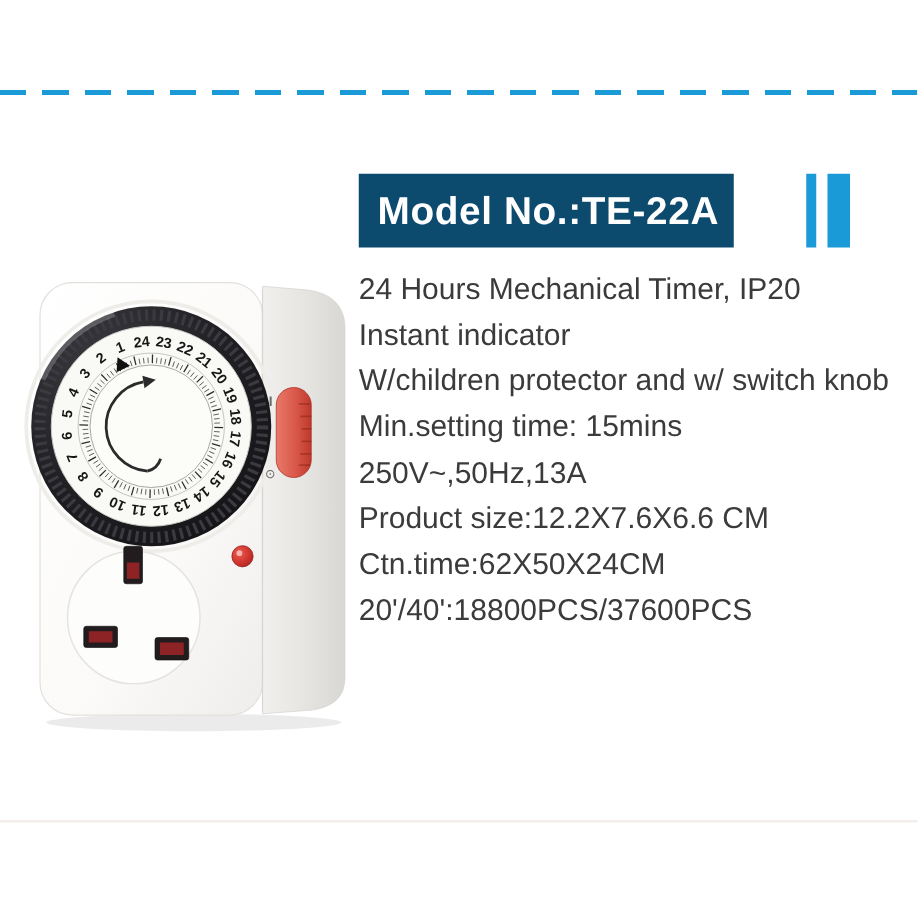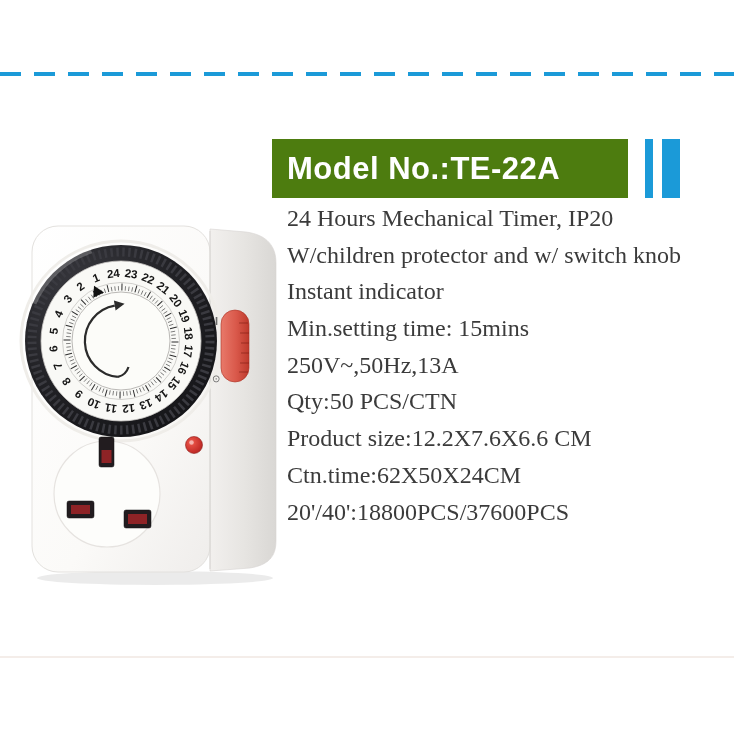--- a/index.html
+++ b/index.html
@@ -4,29 +4,29 @@
 <style>
   html,body{margin:0;padding:0;background:#fff;}
   #canvas{position:relative;width:734px;height:734px;background:#ffffff;overflow:hidden;
           font-family:"Liberation Sans",sans-serif;}
 
   
   .dash-line{position:absolute;left:0;top:72px;width:734px;height:4px;
     background:repeating-linear-gradient(90deg,#1B9AD8 0 21px,transparent 21px 34px);}
 
   
-  .banner{position:absolute;left:272px;top:139px;width:356px;height:59px;background:#4d7c0f;}
+  .banner{position:absolute;left:287px;top:139px;width:300px;height:59px;background:#0c4a6e;}
   .banner-text{display:block;padding-left:15px;line-height:59px;font-size:31px;font-weight:bold;
     color:#ffffff;letter-spacing:.5px;white-space:nowrap;}
   .accent-bar{position:absolute;top:139px;height:59px;background:#1B9AD8;}
   .accent-bar.thin{left:645px;width:8px;}
   .accent-bar.thick{left:662px;width:18px;}
 
   
-  .specs{position:absolute;left:287px;top:200px;width:447px;font-family:Liberation Serif, serif;}
+  .specs{position:absolute;left:287px;top:214px;width:447px;}
   .spec-line{height:36.7px;line-height:36.7px;font-size:24px;color:#3B3B3B;white-space:nowrap;}
 
   
   .photo{position:absolute;left:10px;top:215px;width:280px;height:380px;}
 
   
   .ground-line{position:absolute;left:0;top:656px;width:734px;height:2px;
     background:rgba(205,175,155,0.22);}
 
   .dial-num{font-family:"Liberation Sans",sans-serif;font-size:11.5px;font-weight:bold;fill:#161616;}
@@ -42,25 +42,24 @@
   <div class="dash-line"></div>
 
   <div class="banner">
     <span class="banner-text">Model No.:TE-22A</span>
   </div>
   <div class="accent-bar thin"></div>
   <div class="accent-bar thick"></div>
 
   <div class="specs">
     <div class="spec-line">24 Hours Mechanical Timer, IP20</div>
+    <div class="spec-line">Instant indicator</div>
     <div class="spec-line">W/children protector and w/ switch knob</div>
-    <div class="spec-line">Instant indicator</div>
     <div class="spec-line">Min.setting time: 15mins</div>
     <div class="spec-line">250V~,50Hz,13A</div>
-    <div class="spec-line">Qty:50 PCS/CTN</div>
     <div class="spec-line">Product size:12.2X7.6X6.6 CM</div>
     <div class="spec-line">Ctn.time:62X50X24CM</div>
     <div class="spec-line">20'/40':18800PCS/37600PCS</div>
   </div>
 
   <svg class="photo" viewBox="0 0 280 380">
     <defs>
       <linearGradient id="bodyGrad" x1="0" y1="0" x2="1" y2="1">
         <stop offset="0" stop-color="#ffffff"></stop>
         <stop offset="0.6" stop-color="#fbfaf8"></stop>

